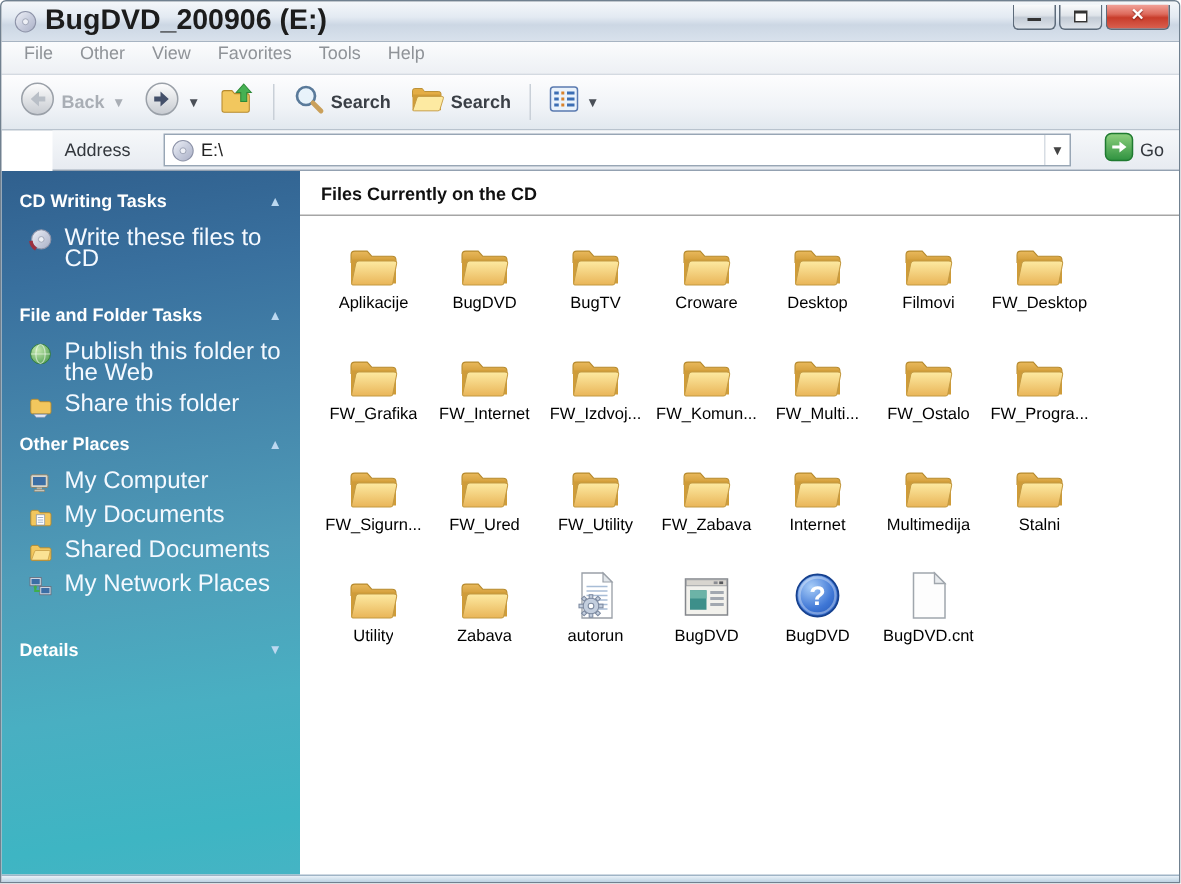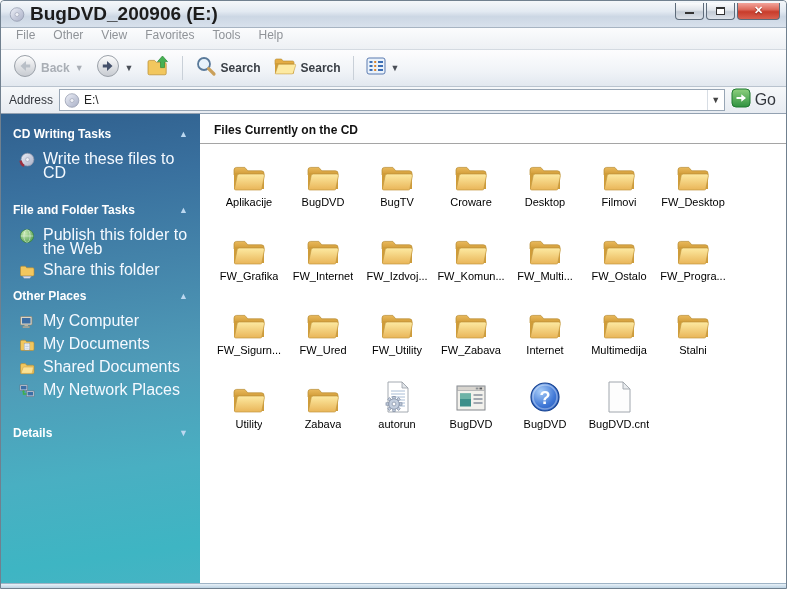--- a/index.html
+++ b/index.html
@@ -33,32 +33,32 @@
              background:linear-gradient(180deg,#fdfdfe 0%, #f0f3f7 60%, #e2e8ef 100%);
              border-bottom:1px solid #b9c3ce;font-weight:bold; }
   .tbtn { display:flex; align-items:center; gap:4px; padding:3px 6px; border-radius:3px; }
   .tbtn .tlabel { font-size:12px; color:#3a3f46; }
   .tbtn .tlabel.dim { color:#a9aeb5; }
   .drop { font-size:9px; color:#4a4f57; margin-left:1px; }
   .drop.dim { color:#a9aeb5; }
   .tsep { width:1px; height:24px; background:#c9d0d8; margin:0 6px; }
 
   
-  .addressbar { height:27px; flex:0 0 27px; display:flex; align-items:center; padding:0 6px 0 8px; gap:6px;
-                background:linear-gradient(180deg,#f6f8fa,#e7ebf1); border-bottom:1px solid #93a1b1; }
+  .addressbar { height:27px; flex:0 0 27px; display:flex; align-items:center; padding:0 6px 0 8px; gap:22px;
+                background:linear-gradient(180deg,#f6f8fa,#e7ebf1); border-bottom:1px solid #93a1b1;margin-left:34px; }
   .addr-label { font-size:12px; color:#33373d; }
   .addr-box { flex:1 1 auto; height:22px; background:#fff; border:1px solid #98a6b5;
               display:flex; align-items:center; padding-left:4px; }
   .addr-box .aicon { width:16px; height:16px; margin-right:4px; flex:0 0 auto; }
   .addr-input { flex:1 1 auto; border:none; outline:none; font-size:12px; color:#222;
                 font-family:"Liberation Sans",sans-serif; background:transparent; }
   .addr-drop { width:17px; height:20px; display:flex; align-items:center; justify-content:center;
                font-size:9px; color:#444; border-left:1px solid #d7dde4; }
   .gobtn { display:flex; align-items:center; gap:4px; padding-right:4px; }
-  .gobtn .golabel { font-size:16px; color:#33373d; }
+  .gobtn .golabel { font-size:12px; color:#33373d; }
 
   
   .body { flex:1 1 auto; display:flex; min-height:0; }
   .sidebar { flex:0 0 199px; width:199px; overflow:hidden; padding:0 8px 0 12px; color:#fff;
              background:linear-gradient(172deg,#30608e 0%, #39709e 16%, #4484aa 34%, #4f9cb8 55%, #49afc2 75%, #3eb5c3 92%, #45b4c4 100%); }
   .ssec { margin-top:13px; }
   .ssec .shead { display:flex; align-items:center; justify-content:space-between; padding-right:4px; }
   .ssec .stitle { font-size:12px; font-weight:700; color:#fff; }
   .ssec .sarrow { font-size:9px; color:#bcd8f0; }
   .ssec .sitems { margin-top:11px; }

